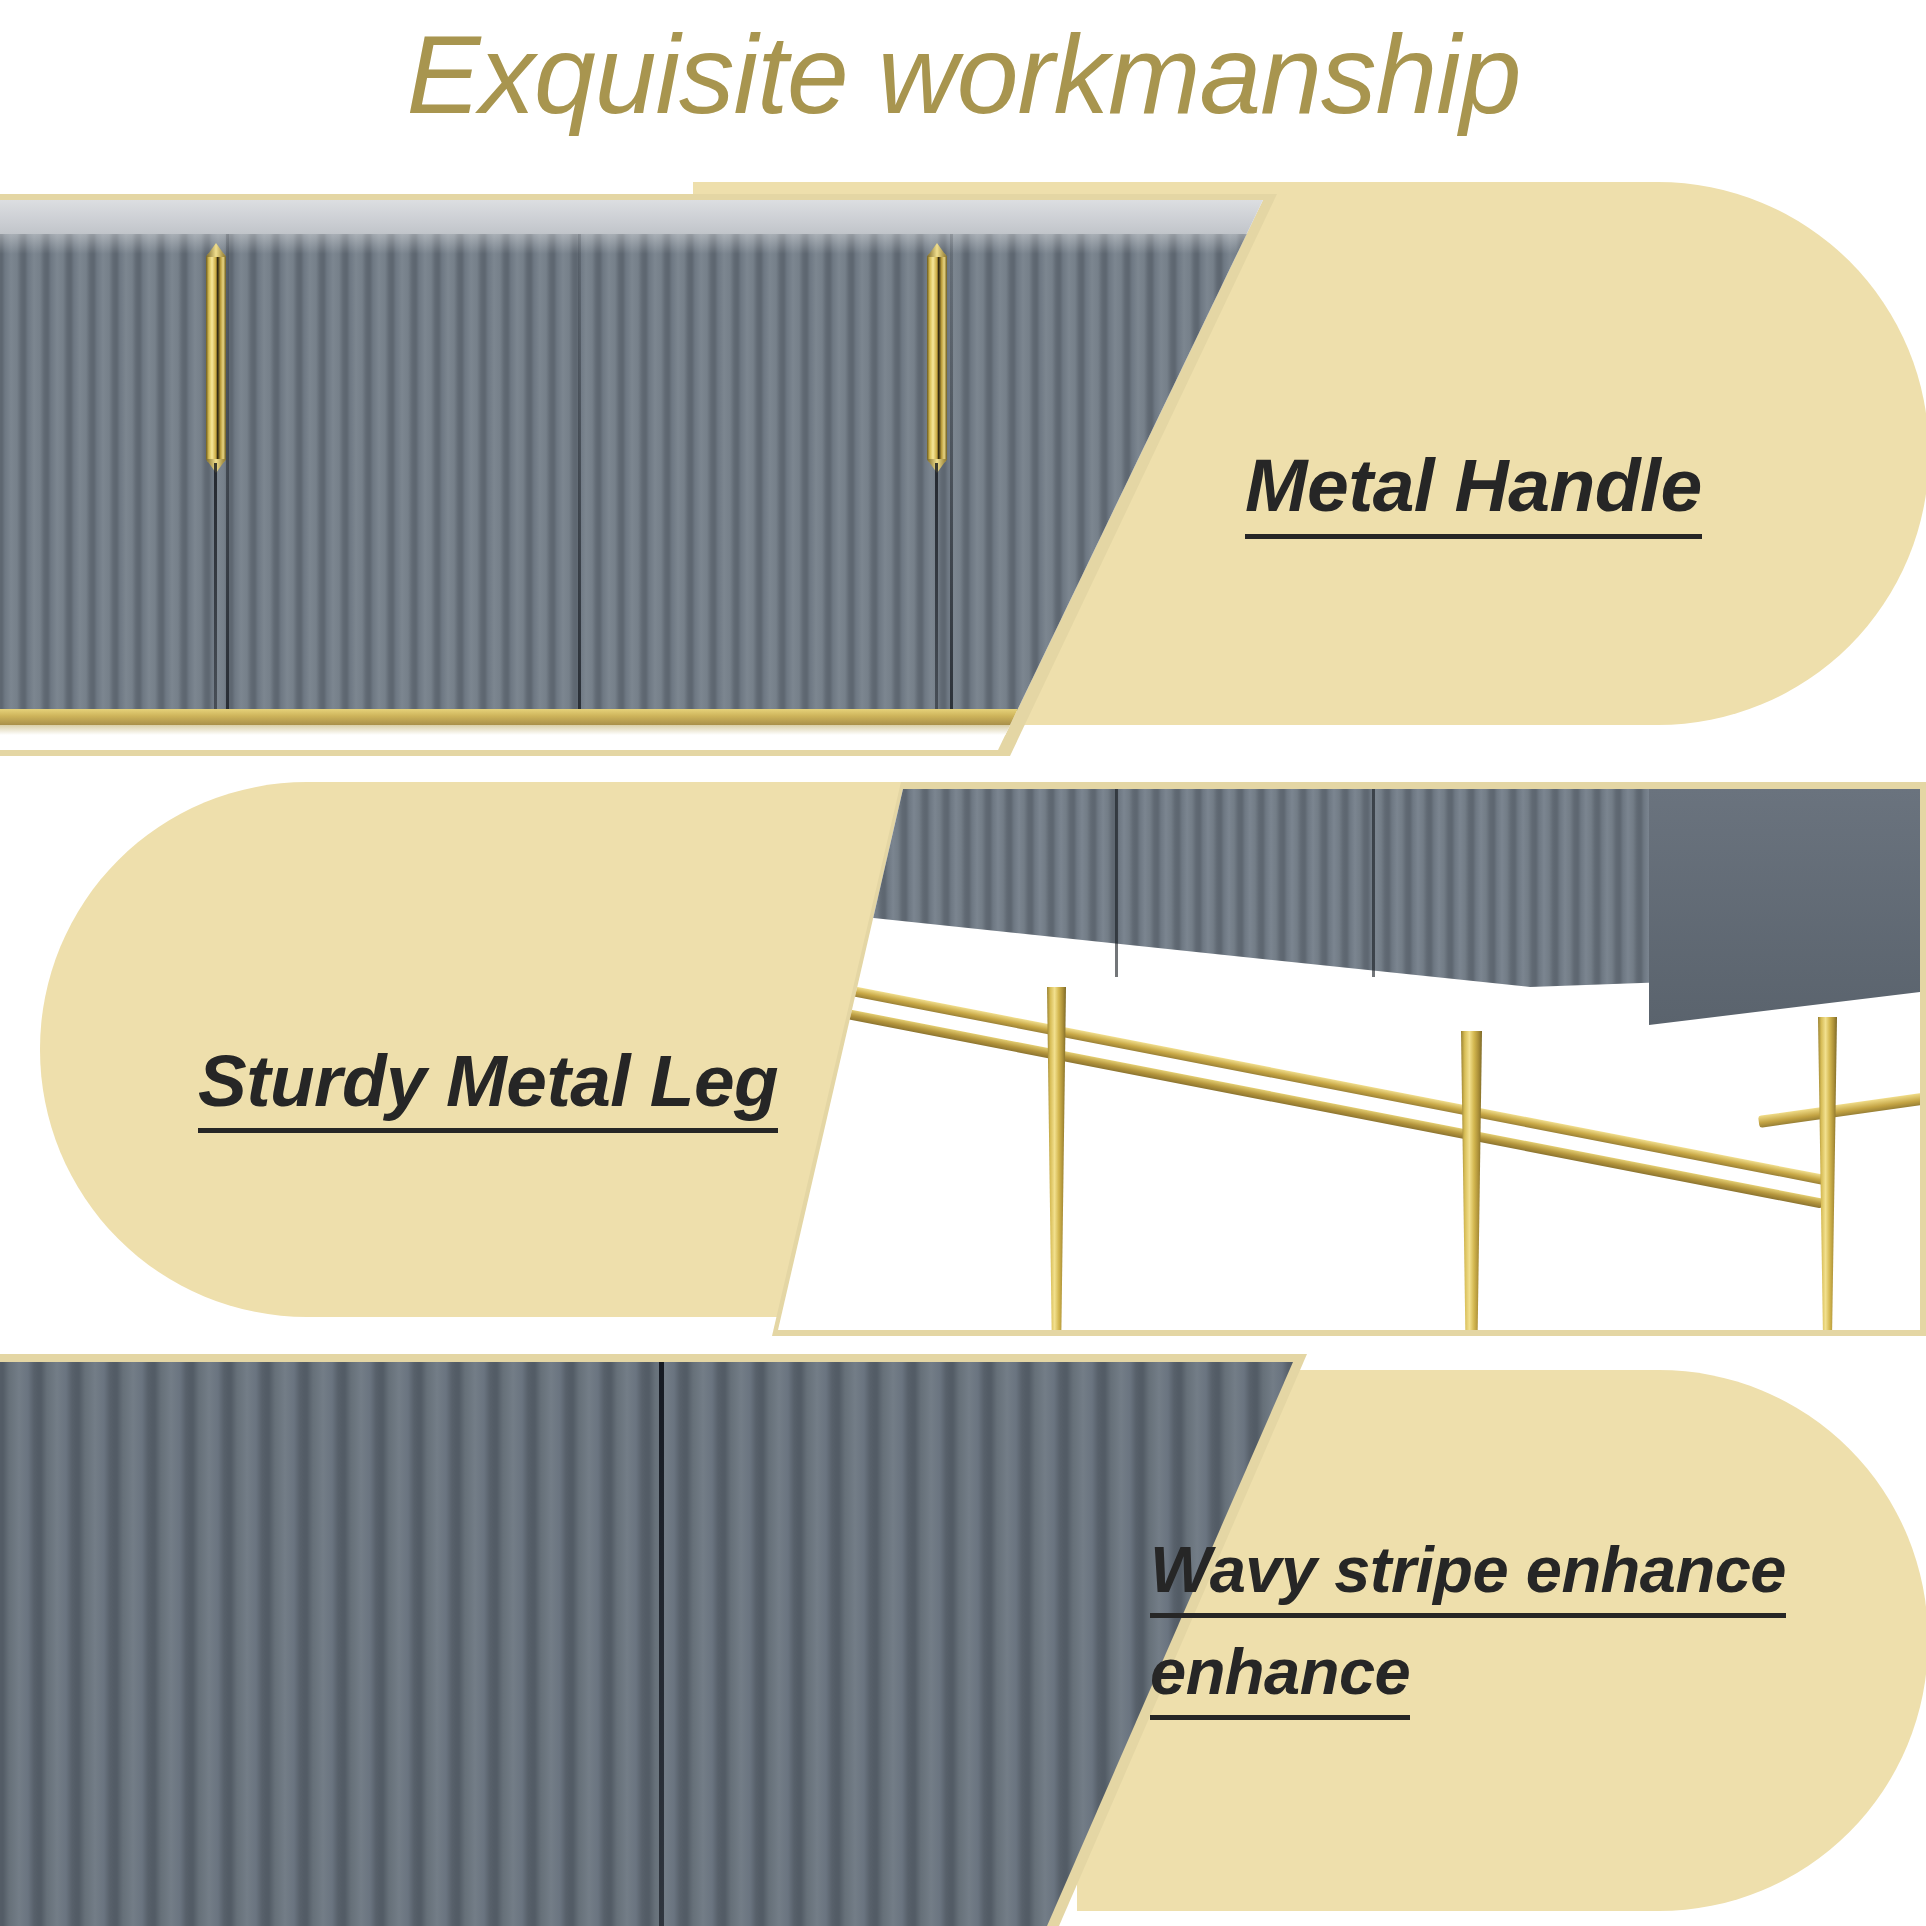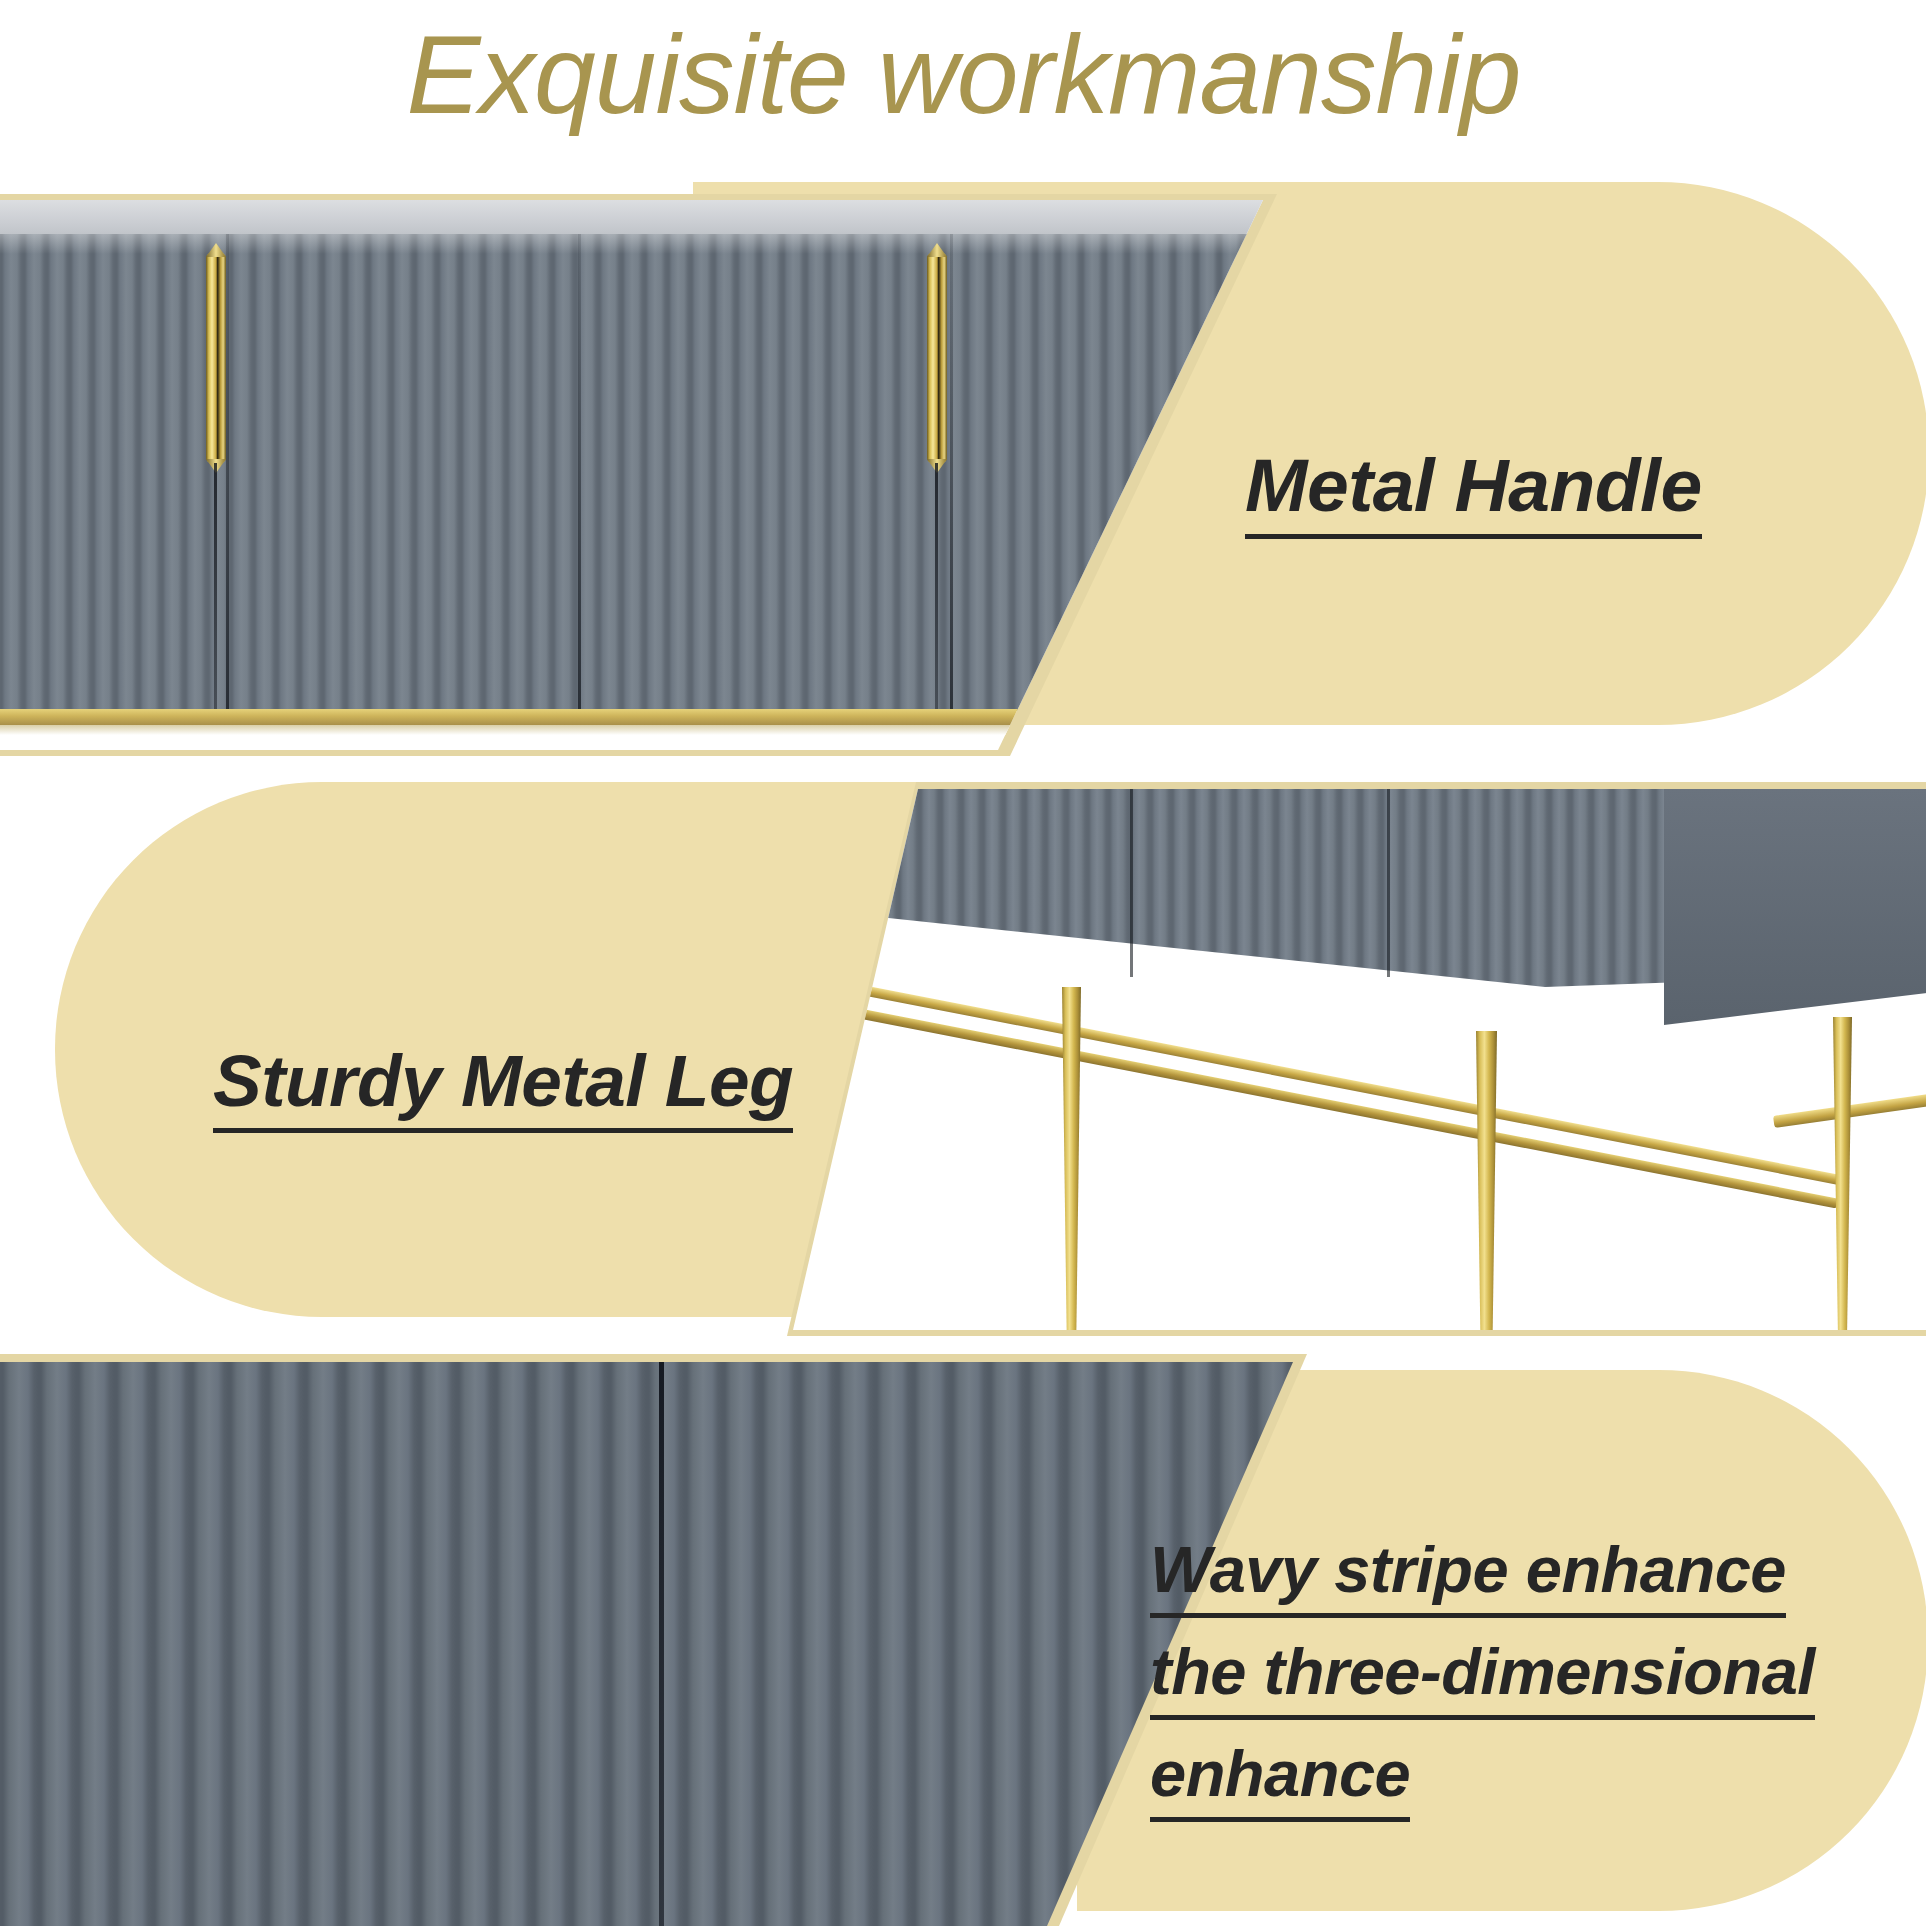--- a/index.html
+++ b/index.html
@@ -123,21 +123,21 @@
   #sec1 .handle.h2 { left:927px; }
   
   #sec1 .gapline { position:absolute; width:3px; top:263px; height:248px;
     background:linear-gradient(180deg,rgba(15,18,24,.8),rgba(15,18,24,.45)); }
   #sec1 .gapline.g1 { left:214px; }
   #sec1 .gapline.g2 { left:935px; }
 
   #sec1 .label { left:1245px; top:248px; font-size:75px; }
 
   
-  #sec2 { position:absolute; left:15px; top:762px; width:1830px; height:574px; }
+  #sec2 { position:absolute; left:0; top:762px; width:1830px; height:574px; }
 
   
   #sec2 .cream-shape {
     left:40px; top:20px; width:921px; height:535px;
     border-radius:267px 0 0 267px;
     -webkit-clip-path:polygon(0 0, 921px 0, 782px 535px, 0 535px);
     clip-path:polygon(0 0, 921px 0, 782px 535px, 0 535px);
   }
   #sec2 .label { left:198px; top:277px; font-size:73px; }
 
@@ -301,19 +301,18 @@
     <div class="cream cream-pill"></div>
 
     <div class="photo-wrap">
       <div class="photo-rim"></div>
       <div class="photo-inner"></div>
       <div class="seam"></div>
     </div>
 
     <div class="panel-label label">
       <span class="ln">Wavy stripe enhance</span>
-      <span class="ln">the three-dimensional</span>
       <span class="ln">enhance</span>
     </div>
   </div>
 
 </div>
 
 
 </body></html>

